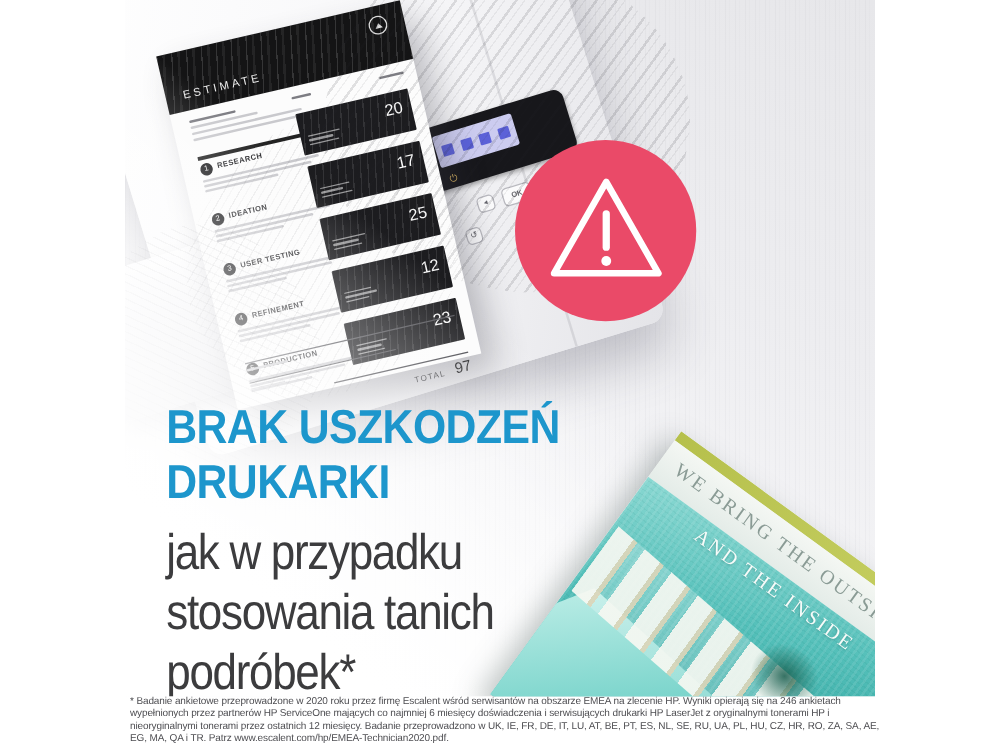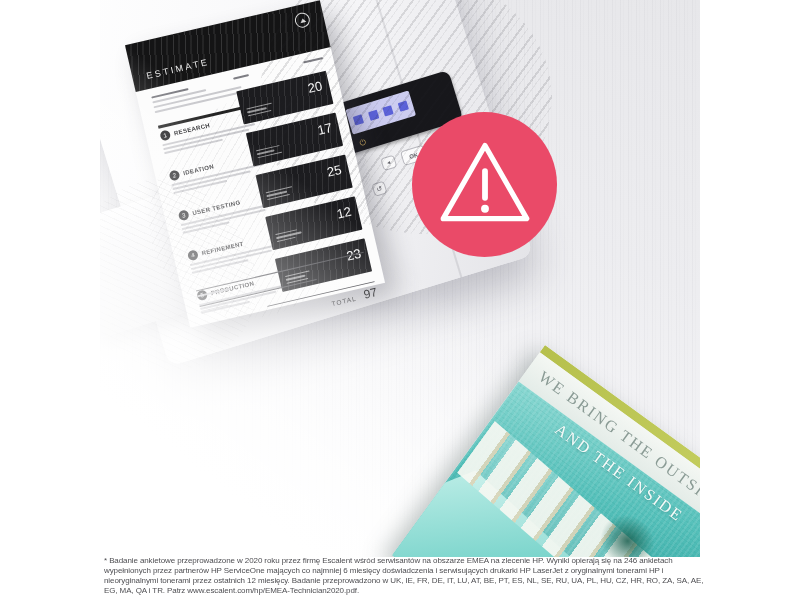--- a/index.html
+++ b/index.html
@@ -329,17 +329,24 @@
         <div class="b-dots"></div>
         <div class="b-line2">AND THE INSIDE</div>
         <div class="b-house"></div>
         <div class="b-pool"></div>
         <div class="b-palm p1"></div>
         <div class="b-palm p2"></div>
 
       </div>
     </div>
 
+    <div class="headline">
+      <div class="hl-blue">BRAK USZKODZEŃ</div>
+      <div class="hl-blue">DRUKARKI</div>
+      <div class="hl-gray">jak w przypadku</div>
+      <div class="hl-gray" style="margin-top:0">stosowania tanich</div>
+      <div class="hl-gray" style="margin-top:0">podróbek*</div>
+    </div>
   </div>
 
   <div class="disclaimer">* Badanie ankietowe przeprowadzone w 2020 roku przez firmę Escalent wśród serwisantów na obszarze EMEA na zlecenie HP. Wyniki opierają się na 246 ankietach wypełnionych przez partnerów HP ServiceOne mających co najmniej 6 miesięcy doświadczenia i serwisujących drukarki HP LaserJet z oryginalnymi tonerami HP i nieoryginalnymi tonerami przez ostatnich 12 miesięcy. Badanie przeprowadzono w UK, IE, FR, DE, IT, LU, AT, BE, PT, ES, NL, SE, RU, UA, PL, HU, CZ, HR, RO, ZA, SA, AE, EG, MA, QA i TR. Patrz www.escalent.com/hp/EMEA-Technician2020.pdf.</div>
 
 </div>
 
 </body></html>

